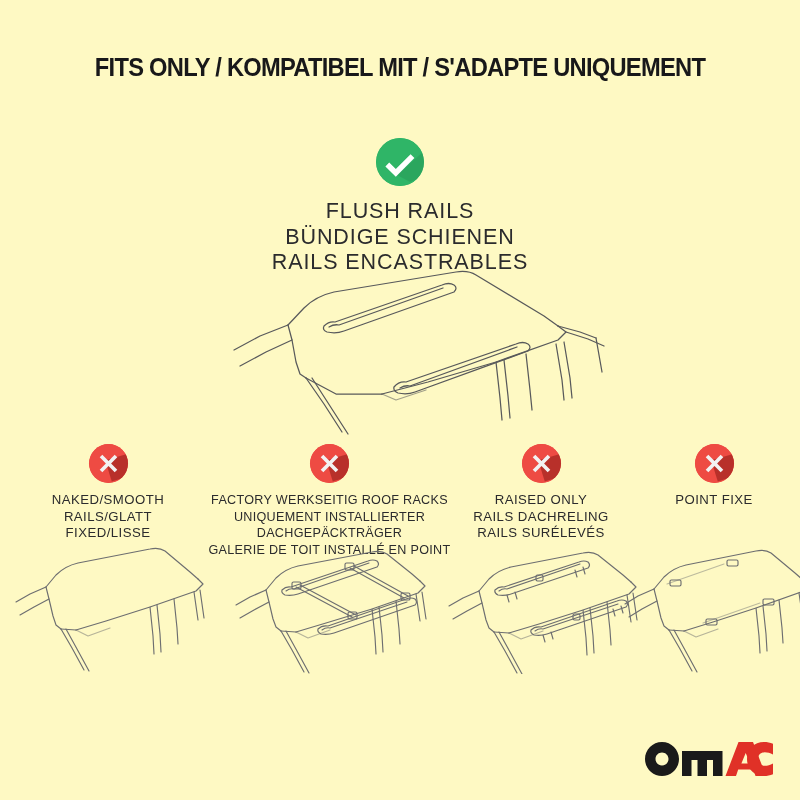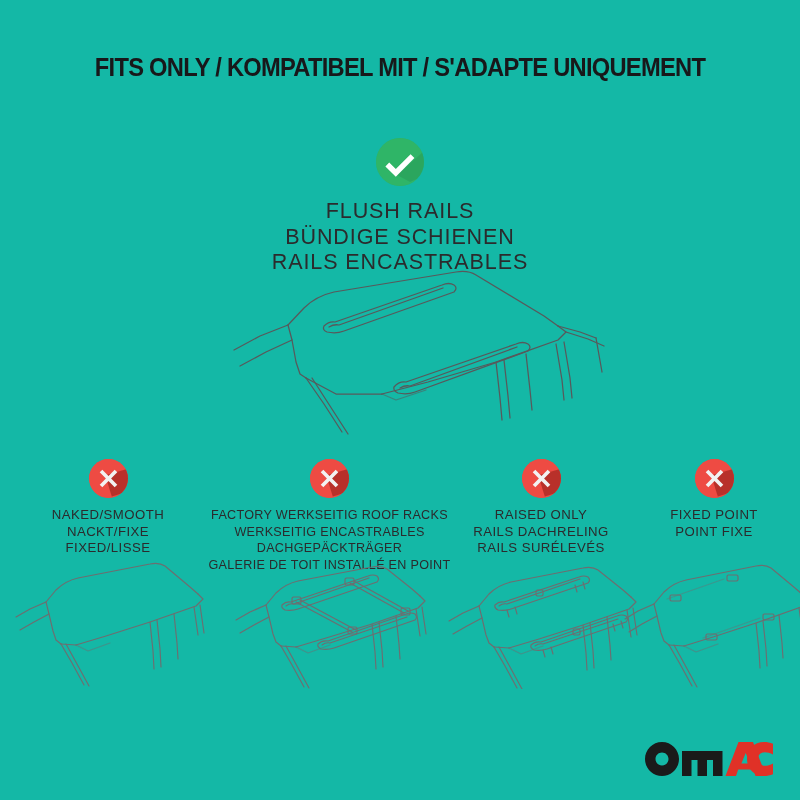--- a/index.html
+++ b/index.html
@@ -9,21 +9,21 @@
     background: #ffffff;
   }
   body {
     font-family: "Liberation Sans", "DejaVu Sans", sans-serif;
     -webkit-font-smoothing: antialiased;
   }
   #page {
     position: relative;
     width: 800px;
     height: 800px;
-    background: #14b8a6;
+    background: #fef9c3;
     overflow: hidden;
   }
 
   
   .page-title {
     position: absolute;
     top: 52px;
     left: 0;
     width: 800px;
     text-align: center;
@@ -81,21 +81,21 @@
     top: 268px;
     left: 196px;
     width: 424px;
     height: 172px;
   }
   .hero-illo svg { display: block; width: 100%; height: 100%; }
 
   
   .cols {
     position: absolute;
-    top: 459px;
+    top: 444px;
     left: 0;
     width: 800px;
     height: 240px;
   }
   .col {
     position: absolute;
     top: 0;
     text-align: center;
   }
   .col-0 { left: 8px;   width: 200px; }
@@ -209,21 +209,21 @@
         <div class="badge bad">
           <svg viewBox="0 0 48 48" aria-hidden="true">
             <circle cx="24" cy="24" r="24" fill="#ee4b43"></circle>
             <path d="M20 20 L48 12 L48 40 L28 46 Z" fill="#8c1b16" opacity="0.55"></path>
             <path d="M16.4 13.2 L24 20.8 L31.6 13.2 L34.8 16.4 L27.2 24 L34.8 31.6 L31.6 34.8 L24 27.2 L16.4 34.8 L13.2 31.6 L20.8 24 L13.2 16.4 Z" fill="#f2f2f2"></path>
           </svg>
         </div>
       </div>
       <div class="col-caption">
         <div>NAKED/SMOOTH</div>
-        <div>NACKT/FIXE</div>
+        <div>RAILS/GLATT</div>
         <div>FIXED/LISSE</div>
       </div>
       <div class="col-illo">
         <svg viewBox="0 0 196 132" aria-hidden="true">
           <g fill="none" stroke="#6d6e70" stroke-width="1.15" stroke-linecap="round" stroke-linejoin="round">
             <path d="M36 45 L46 33 Q55 24 68 21 L140 7 Q149 5 155 9 L180 30 L188 37"></path>
             <path d="M188 37 L193 42 L186 49 L140 65 L96 79 L66 88"></path>
             <path d="M36 45 L39 57 L43 74 L46 83 L51 87"></path>
             <path d="M51 87 L66 88"></path>
             <path d="M36 45 L20 52 L6 60"></path>
@@ -246,21 +246,21 @@
         <div class="badge bad">
           <svg viewBox="0 0 48 48" aria-hidden="true">
             <circle cx="24" cy="24" r="24" fill="#ee4b43"></circle>
             <path d="M20 20 L48 12 L48 40 L28 46 Z" fill="#8c1b16" opacity="0.55"></path>
             <path d="M16.4 13.2 L24 20.8 L31.6 13.2 L34.8 16.4 L27.2 24 L34.8 31.6 L31.6 34.8 L24 27.2 L16.4 34.8 L13.2 31.6 L20.8 24 L13.2 16.4 Z" fill="#f2f2f2"></path>
           </svg>
         </div>
       </div>
       <div class="col-caption">
         <div>FACTORY WERKSEITIG ROOF RACKS</div>
-        <div>WERKSEITIG ENCASTRABLES</div>
+        <div>UNIQUEMENT INSTALLIERTER</div>
         <div>DACHGEPÄCKTRÄGER</div>
         <div>GALERIE DE TOIT INSTALLÉ EN POINT</div>
       </div>
       <div class="col-illo">
         <svg viewBox="0 0 208 134" aria-hidden="true">
           <g fill="none" stroke="#6d6e70" stroke-width="1.15" stroke-linecap="round" stroke-linejoin="round">
             <path d="M40 50 L50 38 Q59 29 72 26 L146 12 Q155 10 161 14 L186 34 L194 41"></path>
             <path d="M194 41 L199 46 L192 53 L146 69 L100 83 L70 92"></path>
             <path d="M40 50 L43 62 L47 79 L50 87 L55 91"></path>
             <path d="M55 91 L70 92"></path>
@@ -346,21 +346,20 @@
       <div class="badge-wrap">
         <div class="badge bad">
           <svg viewBox="0 0 48 48" aria-hidden="true">
             <circle cx="24" cy="24" r="24" fill="#ee4b43"></circle>
             <path d="M20 20 L48 12 L48 40 L28 46 Z" fill="#8c1b16" opacity="0.55"></path>
             <path d="M16.4 13.2 L24 20.8 L31.6 13.2 L34.8 16.4 L27.2 24 L34.8 31.6 L31.6 34.8 L24 27.2 L16.4 34.8 L13.2 31.6 L20.8 24 L13.2 16.4 Z" fill="#f2f2f2"></path>
           </svg>
         </div>
       </div>
       <div class="col-caption">
-        <div>FIXED POINT</div>
         <div>POINT FIXE</div>
       </div>
       <div class="col-illo">
         <svg viewBox="0 0 188 132" aria-hidden="true">
           <g fill="none" stroke="#6d6e70" stroke-width="1.15" stroke-linecap="round" stroke-linejoin="round">
             <path d="M34 47 L44 35 Q53 26 66 23 L136 9 Q145 7 151 11 L175 31 L183 38"></path>
             <path d="M183 38 L188 43 L181 50 L136 66 L93 80 L64 89"></path>
             <path d="M34 47 L37 59 L41 76 L44 84 L49 88"></path>
             <path d="M49 88 L64 89"></path>
             <path d="M34 47 L18 54 L5 62"></path>

